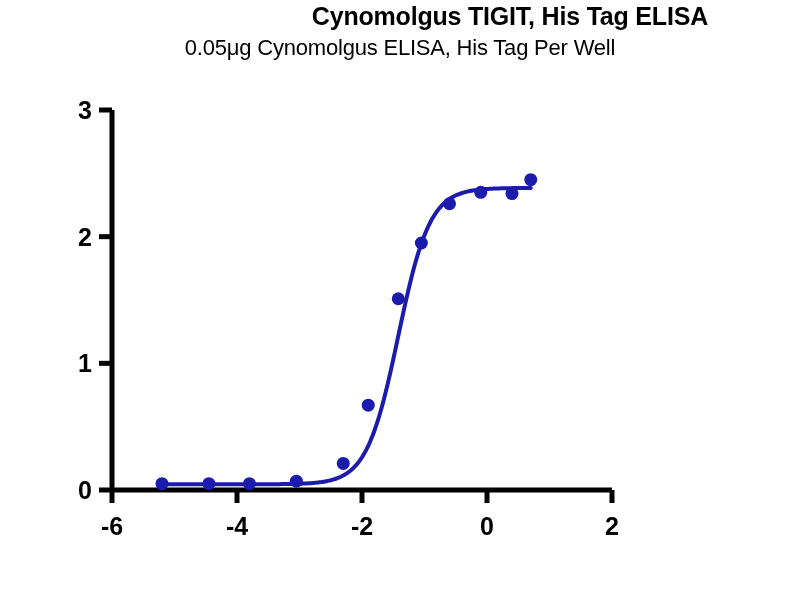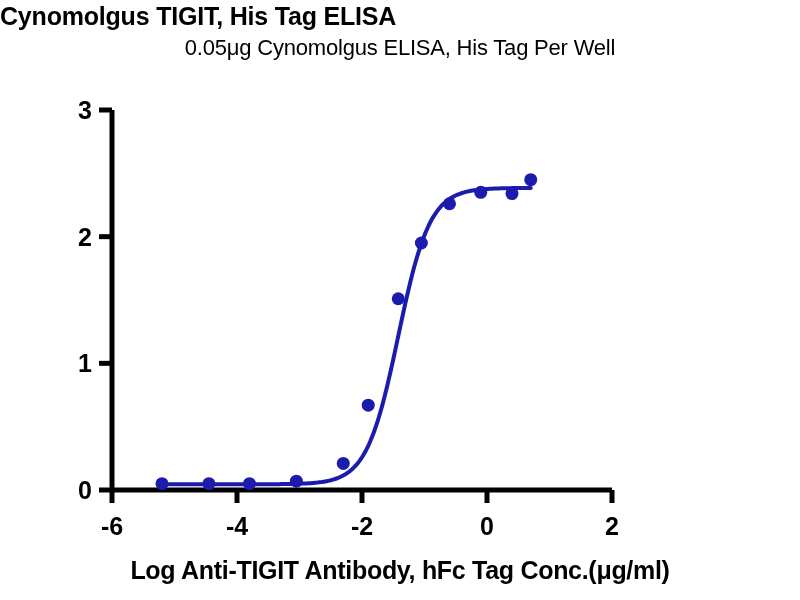--- a/index.html
+++ b/index.html
@@ -17,21 +17,21 @@
     position: relative;
     width: 800px;
     height: 600px;
   }
   
   #chart-title {
     position: absolute;
     left: 0;
     top: 2px;
     width: 708px;
-    text-align: left;
+    text-align: right;
     font-size: 25px;
     font-weight: bold;
     color: #000000;
     letter-spacing: -0.2px;
   }
   #chart-subtitle {
     position: absolute;
     left: 0;
     top: 35px;
     width: 800px;
@@ -68,21 +68,20 @@
 </style>
 </head>
 <body>
 
 <div id="figure">
 
   <div id="chart-title">Cynomolgus TIGIT, His Tag ELISA</div>
 
   <div id="chart-subtitle">0.05μg Cynomolgus ELISA, His Tag Per Well</div>
 
-  <div id="x-axis-title">Log Anti-TIGIT Antibody, hFc Tag Conc.(μg/ml)</div>
 
   <svg id="plot-svg" width="800" height="600">
     <g id="axes-group">
       <line id="y-axis-line" x1="112" y1="110" x2="112" y2="490" stroke="#000000" stroke-width="5"></line>
       <line id="x-axis-line" x1="112" y1="490" x2="612" y2="490" stroke="#000000" stroke-width="5"></line>
     </g>
     <g id="y-ticks">
         <line x1="99" y1="490" x2="112" y2="490" stroke="#000000" stroke-width="5"></line>
         <text x="92" y="499" text-anchor="end" class="tick-label">0</text>
         <line x1="99" y1="363.33333333333337" x2="112" y2="363.33333333333337" stroke="#000000" stroke-width="5"></line>

